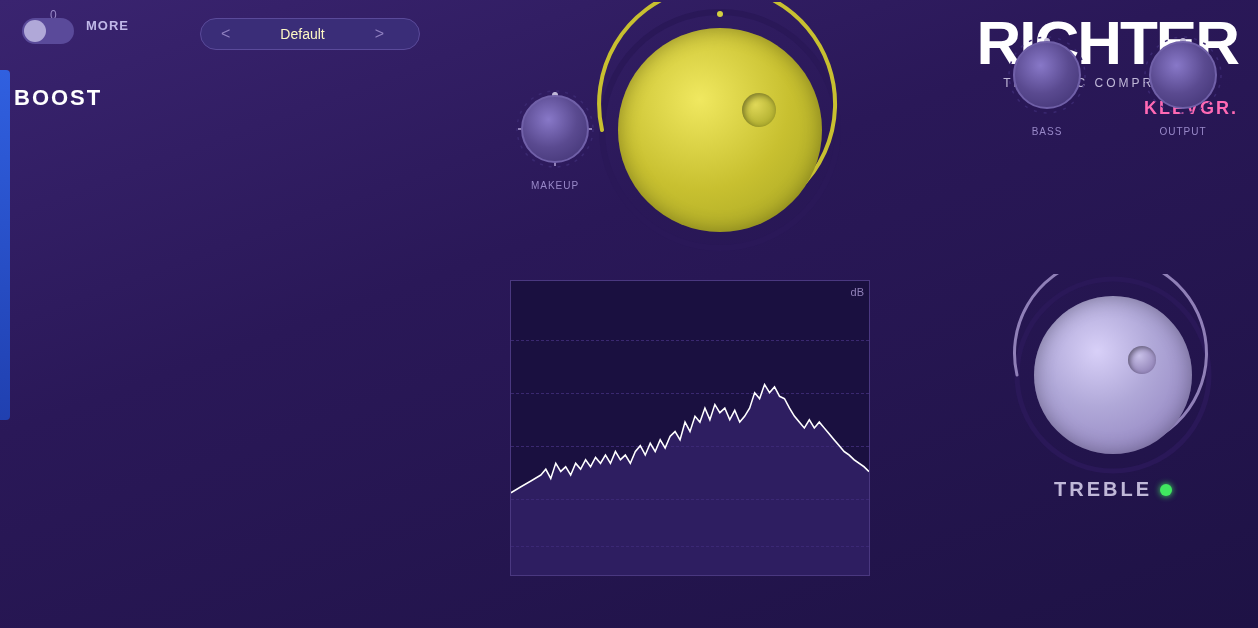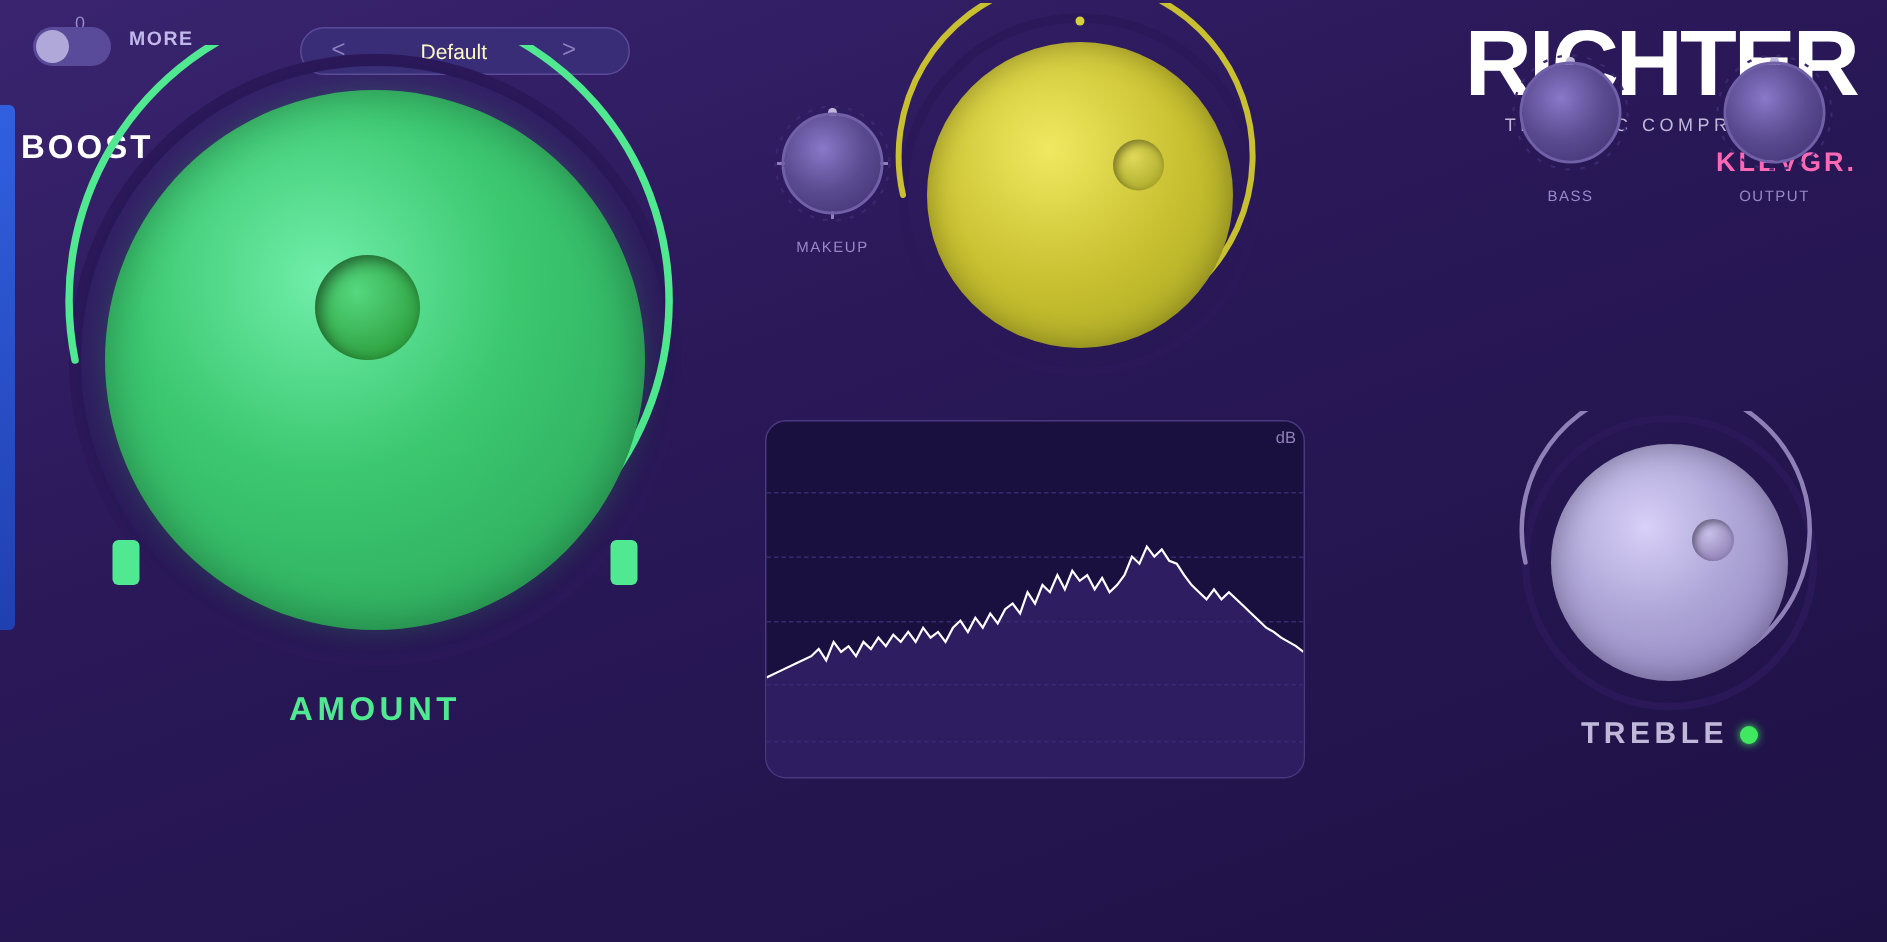--- a/index.html
+++ b/index.html
@@ -178,21 +178,21 @@
       font-size: 22px;
       font-weight: 900;
       letter-spacing: 2px;
       margin-top: 8px;
     }
 
     
     .makeup-section {
       position: absolute;
       left: 0;
-      top: 64px;
+      top: 84px;
       text-align: center;
       width: 90px;
     }
 
     .small-knob {
       width: 68px;
       height: 68px;
       border-radius: 50%;
       background: radial-gradient(circle at 40% 35%, #8878c8, #5a4a90 50%, #3e3070);
       border: 2px solid #7060a8;
@@ -214,24 +214,24 @@
     
     .vu-section {
       position: absolute;
       left: 0;
       top: 280px;
       width: 380px;
     }
 
     .vu-display {
       width: 360px;
-      height: 239px;
+      height: 296px;
       background: #1a1040;
       border: 1px solid #4a3880;
-      border-radius: 14px;
+      border-radius: 0;
       position: relative;
       overflow: hidden;
       padding-left: 12px;
     }
 
     .vu-db-label {
       position: absolute;
       top: 5px;
       right: 5px;
       color: #9080b8;
@@ -348,48 +348,20 @@
   </div>
 
   <div class="brand-area">
     <div class="brand-richter">RICHTER</div>
     <div class="brand-subtitle">TECTONIC COMPRESSOR</div>
     <div class="klevgr-logo">KLEVGR.</div>
   </div>
 
   <div class="boost-label">BOOST</div>
 
-  <div class="amount-section">
-    <div style="position:relative; width:420px; height:420px; margin:0 auto;">
-
-      <svg class="amount-ring-svg" viewBox="0 0 420 420">
-
-        <circle cx="210" cy="210" r="200" fill="none" stroke="#2a1858" stroke-width="8"></circle>
-
-        <path d="M 210 210 m -200 0 a 200 200 0 1 1 280 142" fill="none" stroke="#50e890" stroke-width="5" stroke-linecap="round"></path>
-
-        <rect x="35" y="330" width="18" height="30" rx="4" fill="#50e890"></rect>
-
-        <rect x="367" y="330" width="18" height="30" rx="4" fill="#50e890"></rect>
-
-        <circle cx="210" cy="210" r="172" fill="none" stroke="#3a2870" stroke-width="2"></circle>
-      </svg>
-
-      <div class="amount-knob-inner" style="position:absolute; top:30px; left:30px; width:360px; height:360px; border-radius:50%;
-                  background: radial-gradient(circle at 40% 35%, #70eeaa, #3cc870 40%, #28a055);
-                  box-shadow: inset 0 0 30px rgba(0,0,0,0.3), 0 0 20px rgba(50,220,100,0.2);">
-        <div class="knob-dimple" style="width:70px; height:70px; border-radius:50%;
-                    background: radial-gradient(circle at 40% 35%, #55d880, #22902a);
-                    box-shadow: inset 3px 3px 10px rgba(0,0,0,0.5);
-                    position:absolute; top:110px; left:140px;"></div>
-      </div>
-    </div>
-
-    <div class="amount-label">AMOUNT</div>
-  </div>
 
   <div class="middle-section">
 
     <div class="makeup-section">
       <div style="position:relative; width:90px; height:90px; margin:0 auto;">
 
         <svg width="90" height="90" viewBox="0 0 90 90" style="position:absolute;top:0;left:0;">
           <circle cx="45" cy="45" r="38" fill="none" stroke="#3a2870" stroke-width="1.5" stroke-dasharray="3 6" stroke-dashoffset="0"></circle>
           <line x1="45" y1="8" x2="45" y2="14" stroke="#9080b8" stroke-width="2"></line>
           <line x1="45" y1="76" x2="45" y2="82" stroke="#9080b8" stroke-width="2"></line>

